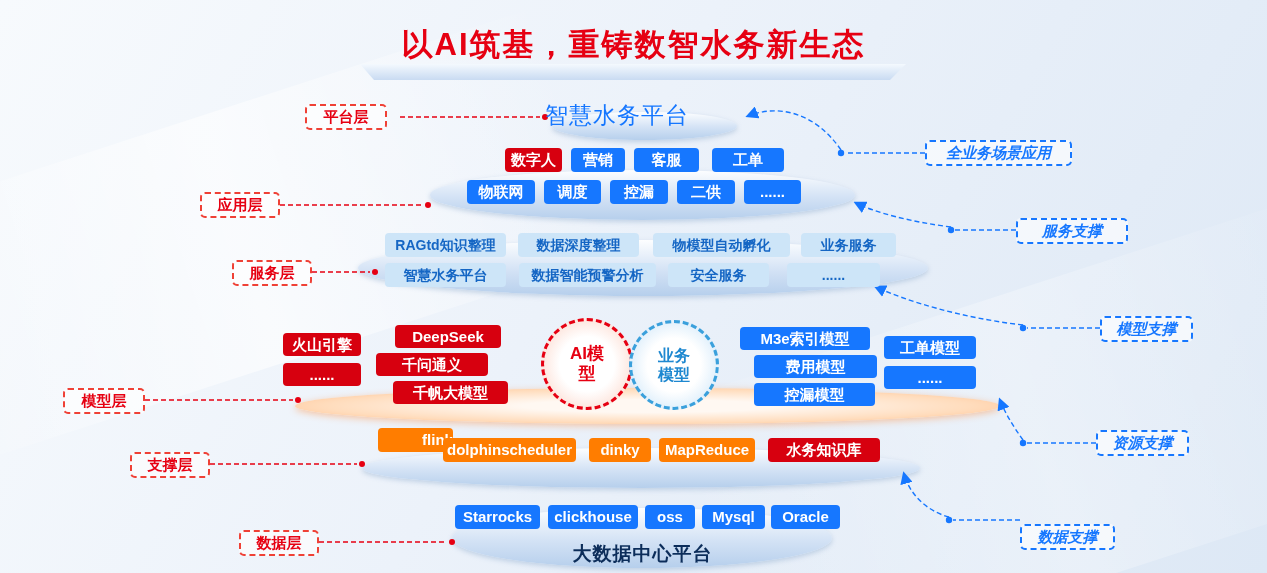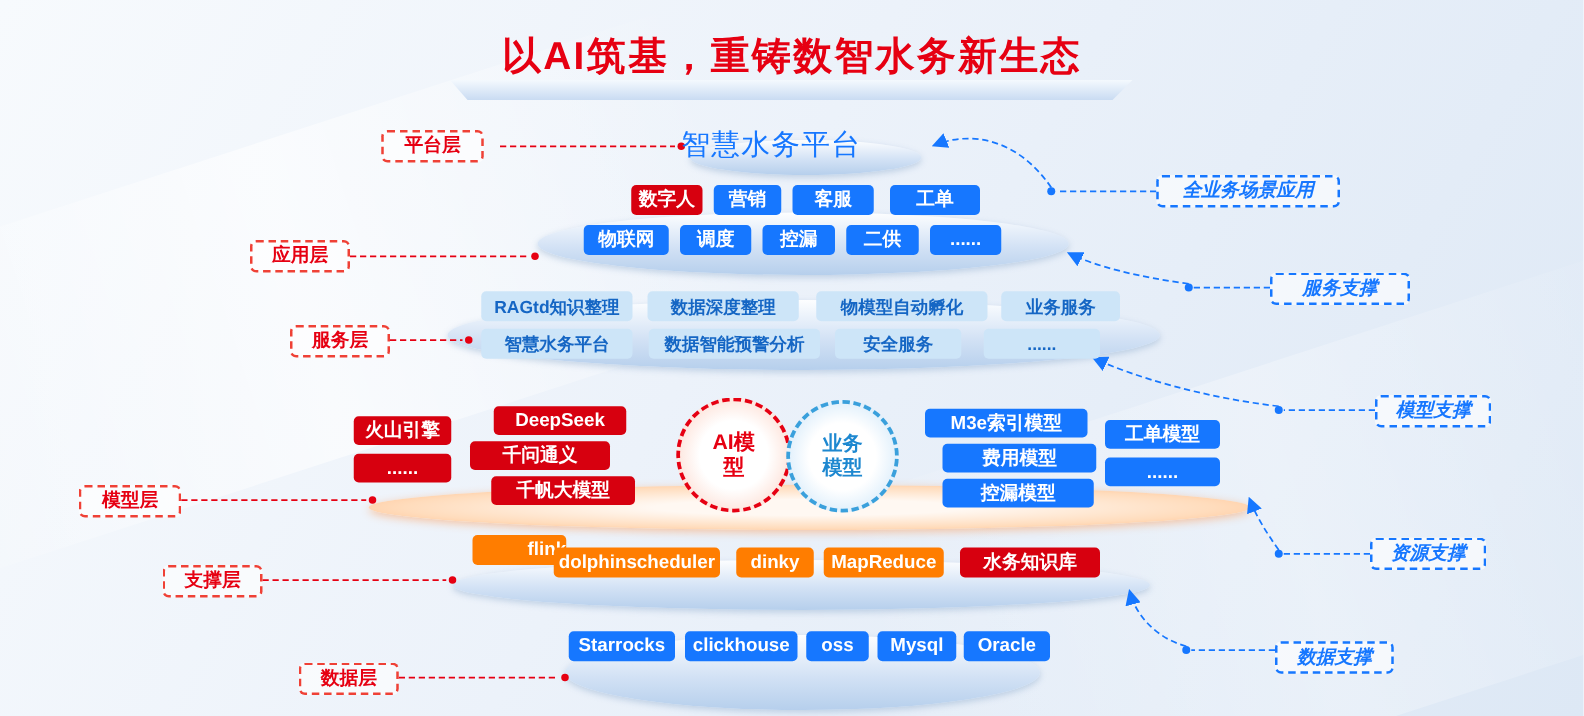--- a/index.html
+++ b/index.html
@@ -157,27 +157,28 @@
   <div class="node orange" style="left:589px;top:438px;width:62px;">dinky</div>
   <div class="node orange" style="left:659px;top:438px;width:96px;">MapReduce</div>
   <div class="node red" style="left:768px;top:438px;width:112px;">水务知识库</div>
 
   <div class="node blue" style="left:455px;top:505px;width:85px;">Starrocks</div>
   <div class="node blue" style="left:548px;top:505px;width:90px;">clickhouse</div>
   <div class="node blue" style="left:645px;top:505px;width:50px;">oss</div>
   <div class="node blue" style="left:702px;top:505px;width:63px;">Mysql</div>
   <div class="node blue" style="left:771px;top:505px;width:69px;">Oracle</div>
 
+  <div class="bottom-title">大数据中心平台</div>
 
   <div class="layer-label redL" style="left:305px;top:104px;width:82px;">平台层</div>
   <div class="layer-label redL" style="left:200px;top:192px;width:80px;">应用层</div>
   <div class="layer-label redL" style="left:232px;top:260px;width:80px;">服务层</div>
   <div class="layer-label redL" style="left:63px;top:388px;width:82px;">模型层</div>
   <div class="layer-label redL" style="left:130px;top:452px;width:80px;">支撑层</div>
   <div class="layer-label redL" style="left:239px;top:530px;width:80px;">数据层</div>
 
   <div class="layer-label blueL" style="left:925px;top:140px;width:147px;">全业务场景应用</div>
   <div class="layer-label blueL" style="left:1016px;top:218px;width:112px;">服务支撑</div>
   <div class="layer-label blueL" style="left:1100px;top:316px;width:93px;">模型支撑</div>
   <div class="layer-label blueL" style="left:1096px;top:430px;width:93px;">资源支撑</div>
-  <div class="layer-label blueL" style="left:1020px;top:513px;width:95px;">数据支撑</div>
+  <div class="layer-label blueL" style="left:1020px;top:524px;width:95px;">数据支撑</div>
 
 </div>
 
 </body></html>

